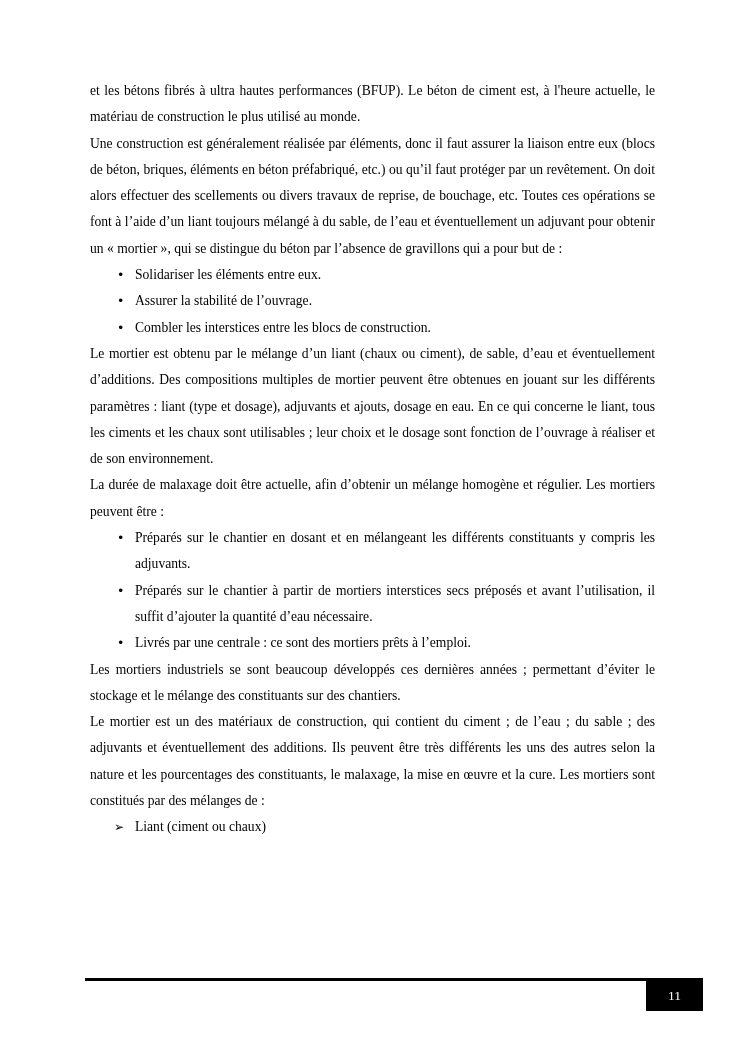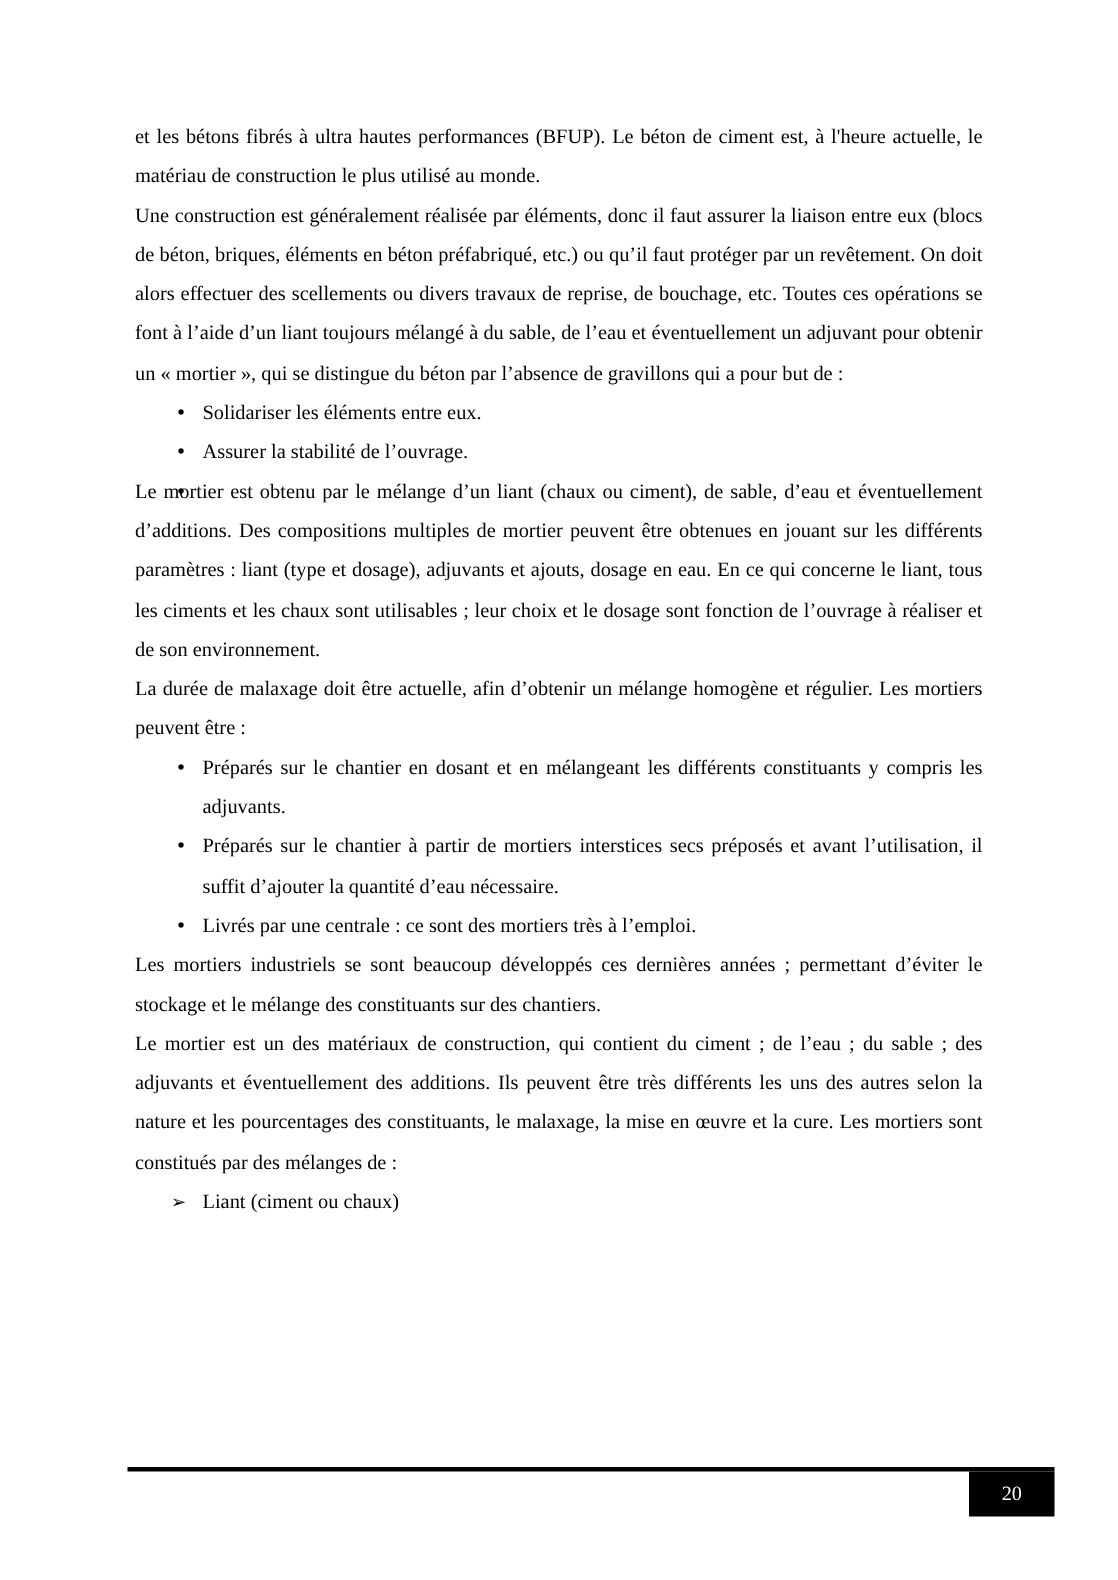--- a/index.html
+++ b/index.html
@@ -83,48 +83,49 @@
     <div class="li">
       <span class="marker">•</span>
       <span>Solidariser les éléments entre eux.</span>
     </div>
     <div class="li">
       <span class="marker">•</span>
       <span>Assurer la stabilité de l’ouvrage.</span>
     </div>
     <div class="li">
       <span class="marker">•</span>
+      <span>Combler les interstices entre les blocs de construction.</span>
     </div>
 
     <p>Le mortier est obtenu par le mélange d’un liant (chaux ou ciment), de sable, d’eau et éventuellement d’additions. Des compositions multiples de mortier peuvent être obtenues en jouant sur les différents paramètres : liant (type et dosage), adjuvants et ajouts, dosage en eau. En ce qui concerne le liant, tous les ciments et les chaux sont utilisables ; leur choix et le dosage sont fonction de l’ouvrage à réaliser et de son environnement.</p>
 
     <p>La durée de malaxage doit être actuelle, afin d’obtenir un mélange homogène et régulier. Les mortiers peuvent être :</p>
 
     <div class="li">
       <span class="marker">•</span>
       <span>Préparés sur le chantier en dosant et en mélangeant les différents constituants y compris les adjuvants.</span>
     </div>
     <div class="li">
       <span class="marker">•</span>
       <span>Préparés sur le chantier à partir de mortiers interstices secs préposés et avant l’utilisation, il suffit d’ajouter la quantité d’eau nécessaire.</span>
     </div>
     <div class="li">
       <span class="marker">•</span>
-      <span>Livrés par une centrale : ce sont des mortiers très à l’emploi.</span>
+      <span>Livrés par une centrale : ce sont des mortiers prêts à l’emploi.</span>
     </div>
 
     <p>Les mortiers industriels se sont beaucoup développés ces dernières années ; permettant d’éviter le stockage et le mélange des constituants sur des chantiers.</p>
 
 
     <p>Le mortier est un des matériaux de construction, qui contient du ciment ; de l’eau ; du sable ; des adjuvants et éventuellement des additions. Ils peuvent être très différents les uns des autres selon la nature et les pourcentages des constituants, le malaxage, la mise en œuvre et la cure. Les mortiers sont constitués par des mélanges de :</p>
 
     <div class="li arrow-li">
       <span class="marker">➢</span>
       <span>Liant (ciment ou chaux)</span>
     </div>
 
   </div>
 
   <div class="footer-rule"></div>
   <div class="page-number-box">
-    <span>20</span>
+    <span>11</span>
   </div>
 </div>
 
 </body></html>

